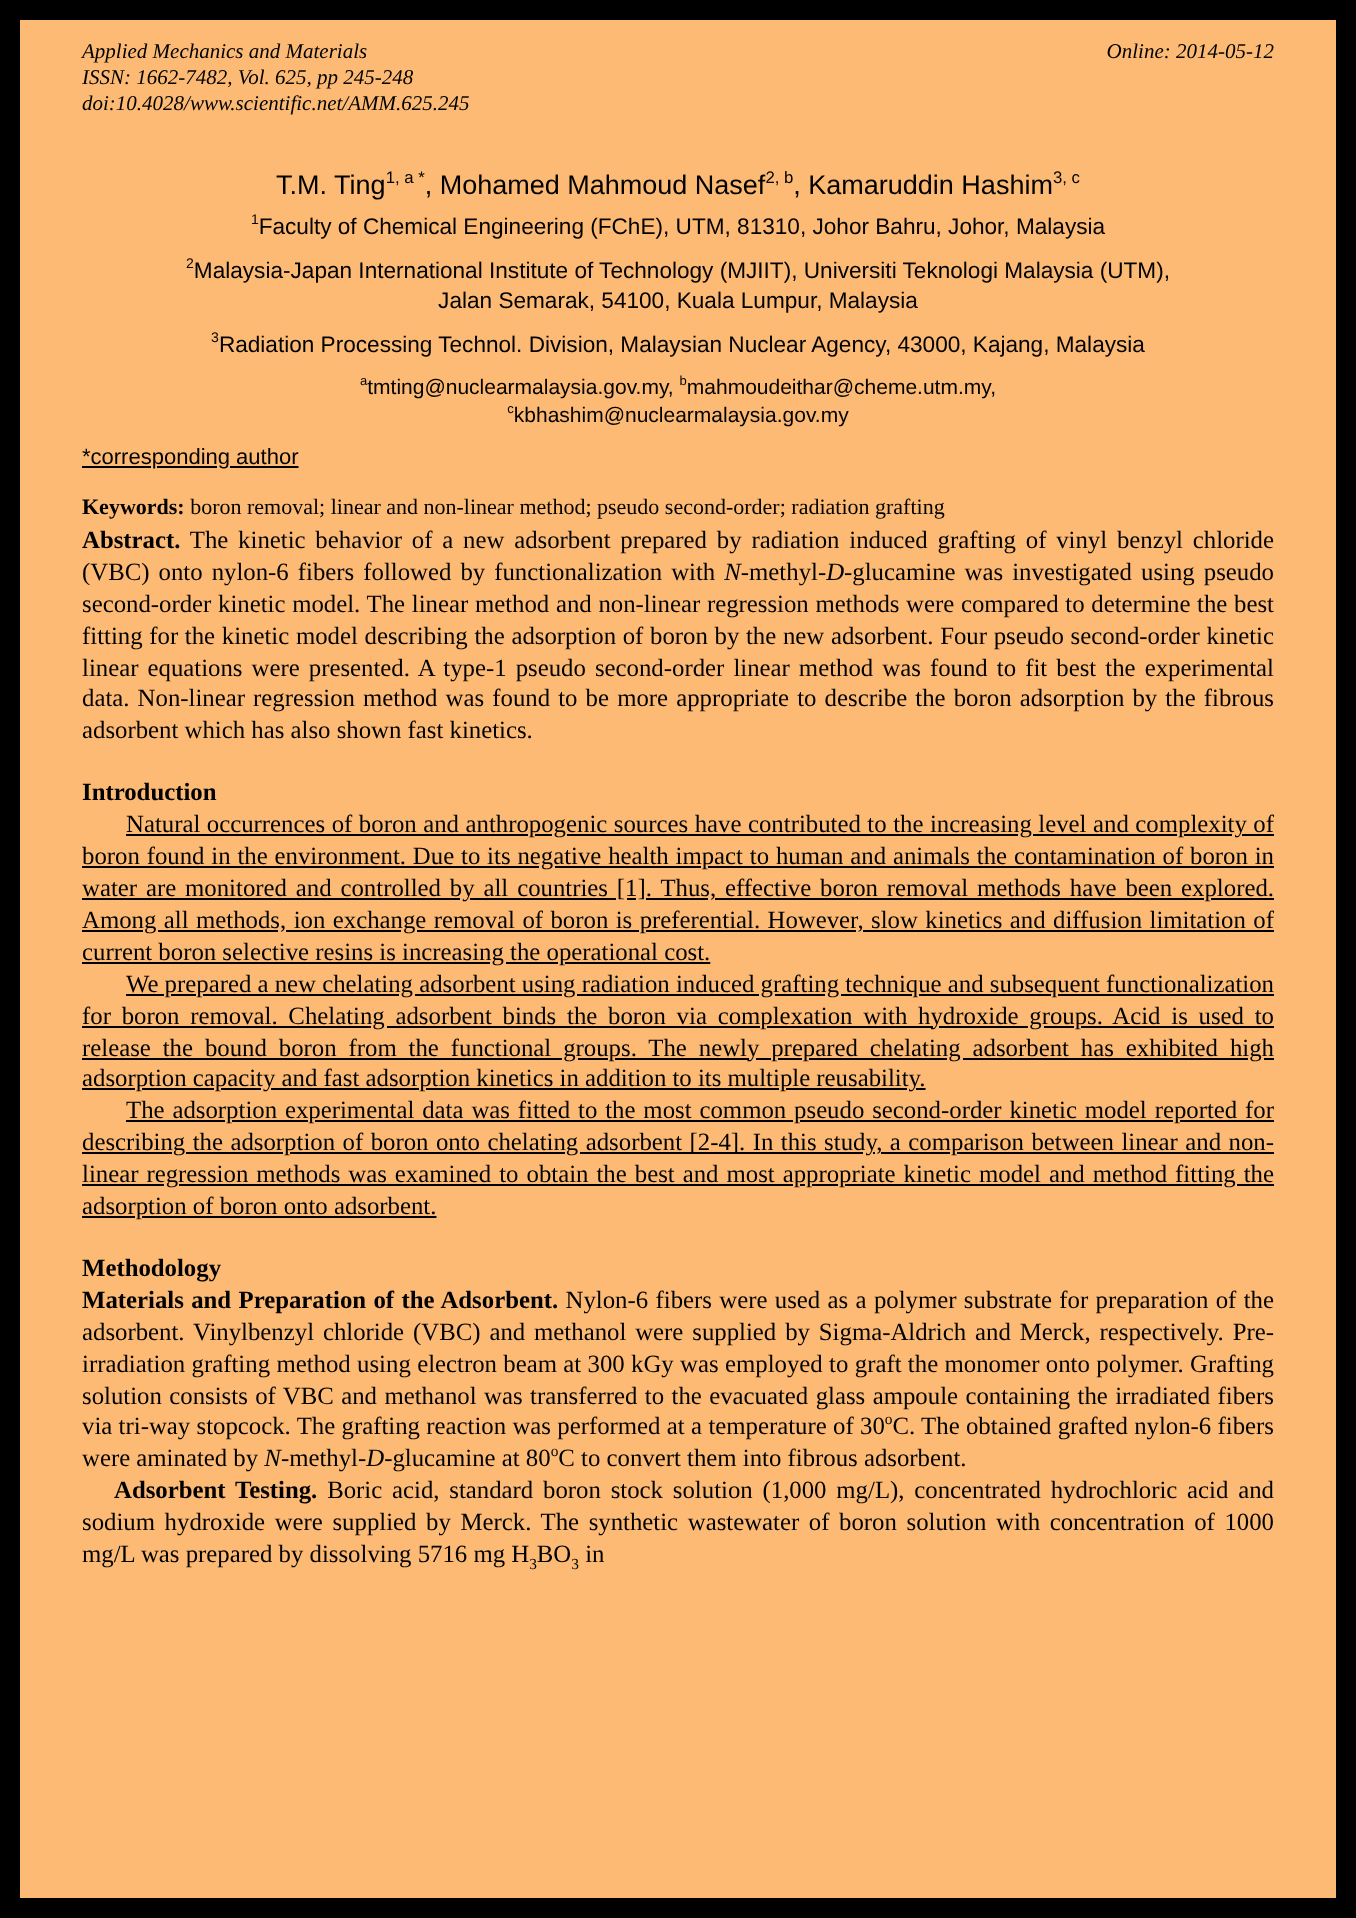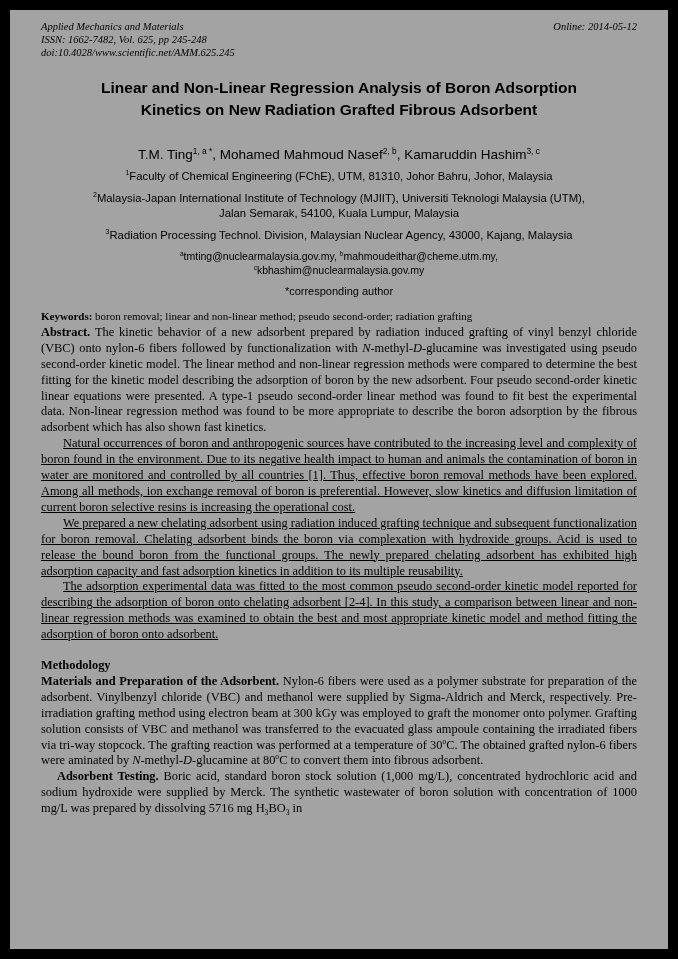--- a/index.html
+++ b/index.html
@@ -2,21 +2,21 @@
 <html><head>
 <meta charset="utf-8">
 <style>
   * { box-sizing: border-box; }
   html, body { margin: 0; padding: 0; background: #000; }
   .frame {
     width: 678px; height: 959px; background: #000;
     padding: 10px; margin: 0 auto; overflow: hidden;
   }
   .page {
-    width: 100%; height: 100%; background: #a3a3a3;
+    width: 100%; height: 100%; background: #fdba74;
     padding: 10px 31px 0 31px; overflow: hidden;
     font-family: "Liberation Serif", serif; color: #000;
   }
   .hdr {
     display: flex; justify-content: space-between; align-items: flex-start;
     font-style: italic; font-size: 10.5px; line-height: 13px;
   }
   .hdr-left div { white-space: nowrap; }
   .title {
     font-family: "Liberation Sans", sans-serif; font-weight: bold;
@@ -30,21 +30,21 @@
   .affil {
     font-family: "Liberation Sans", sans-serif; font-size: 11.3px;
     line-height: 15px; text-align: center; max-width: 500px; margin: 7px auto 0;
   }
   .emails {
     font-family: "Liberation Sans", sans-serif; font-size: 10.5px;
     line-height: 13.5px; text-align: center; margin-top: 7px;
   }
   .corr {
     font-family: "Liberation Sans", sans-serif; font-size: 11px;
-    text-align: center; margin-top: 8px;
+    text-align: left; margin-top: 8px; text-decoration: underline;
   }
   .kw { font-size: 11px; line-height: 15.9px; margin: 12px 0 0 0; }
   .kw .lbl { font-weight: bold; }
   p.bodytxt {
     font-size: 12.4px; line-height: 15.9px; text-align: justify; margin: 0;
   }
   .abstract { margin-top: 8px; }
   h2.sec {
     font-family: "Liberation Serif", serif; font-weight: bold;
     font-size: 12.4px; line-height: 15.9px; margin: 15px 0 0 0;
@@ -61,38 +61,38 @@
 
     <div class="hdr">
       <div class="hdr-left">
         <div>Applied Mechanics and Materials</div>
         <div>ISSN: 1662-7482, Vol. 625, pp 245-248</div>
         <div>doi:10.4028/www.scientific.net/AMM.625.245</div>
       </div>
       <div class="hdr-right">Online: 2014-05-12</div>
     </div>
 
-    <div class="title">Linear and Non-Linear Regression Analysis of Boron Adsorption Kinetics on New Radiation Grafted Fibrous Adsorbent</div>
 
     <div class="authors"><span>T.M. Ting</span><sup>1, a *</sup><span>, Mohamed Mahmoud Nasef</span><sup>2, b</sup><span>, Kamaruddin Hashim</span><sup>3, c</sup></div>
 
     <div class="affil"><sup>1</sup><span>Faculty of Chemical Engineering (FChE), UTM, 81310, Johor Bahru, Johor, Malaysia</span></div>
     <div class="affil"><sup>2</sup><span>Malaysia-Japan International Institute of Technology (MJIIT), Universiti Teknologi Malaysia (UTM), Jalan Semarak, 54100, Kuala Lumpur, Malaysia</span></div>
     <div class="affil"><sup>3</sup><span>Radiation Processing Technol. Division, Malaysian Nuclear Agency, 43000, Kajang, Malaysia</span></div>
 
     <div class="emails"><sup>a</sup><span>tmting@nuclearmalaysia.gov.my, </span><sup>b</sup><span>mahmoudeithar@cheme.utm.my,</span><br><sup>c</sup><span>kbhashim@nuclearmalaysia.gov.my</span></div>
 
     <div class="corr">*corresponding author</div>
 
     <p class="kw">
       <span class="lbl">Keywords:</span><span> boron removal; linear and non-linear method; pseudo second-order; radiation grafting</span>
     </p>
 
     <p class="bodytxt abstract"><span style="font-weight: bold;">Abstract.</span><span> The kinetic behavior of a new adsorbent prepared by radiation induced grafting of vinyl benzyl chloride (VBC) onto nylon-6 fibers followed by functionalization with </span><span style="font-style: italic;">N</span><span>-methyl-</span><span style="font-style: italic;">D</span><span>-glucamine was investigated using pseudo second-order kinetic model. The linear method and non-linear regression methods were compared to determine the best fitting for the kinetic model describing the adsorption of boron by the new adsorbent. Four pseudo second-order kinetic linear equations were presented. A type-1 pseudo second-order linear method was found to fit best the experimental data. Non-linear regression method was found to be more appropriate to describe the boron adsorption by the fibrous adsorbent which has also shown fast kinetics.</span></p>
 
+    <h2 class="sec">Introduction</h2>
     <p class="bodytxt indent"><span>Natural occurrences of boron and anthropogenic sources have contributed to the increasing level and complexity of boron found in the environment. Due to its negative health impact to human and animals the contamination of boron in water are monitored and controlled by all countries [1]. Thus, effective boron removal methods have been explored. Among all methods, ion exchange removal of boron is preferential. However, slow kinetics and diffusion limitation of current boron selective resins is increasing the operational cost.</span></p>
     <p class="bodytxt indent"><span>We prepared a new chelating adsorbent using radiation induced grafting technique and subsequent functionalization for boron removal. Chelating adsorbent binds the boron via complexation with hydroxide groups. Acid is used to release the bound boron from the functional groups. The newly prepared chelating adsorbent has exhibited high adsorption capacity and fast adsorption kinetics in addition to its multiple reusability.</span></p>
     <p class="bodytxt indent"><span>The adsorption experimental data was fitted to the most common pseudo second-order kinetic model reported for describing the adsorption of boron onto chelating adsorbent [2-4]. In this study, a comparison between linear and non-linear regression methods was examined to obtain the best and most appropriate kinetic model and method fitting the adsorption of boron onto adsorbent.</span></p>
 
     <h2 class="sec">Methodology</h2>
     <p class="bodytxt"><span style="font-weight: bold;">Materials and Preparation of the Adsorbent.</span><span> Nylon-6 fibers were used as a polymer substrate for preparation of the adsorbent. Vinylbenzyl chloride (VBC) and methanol were supplied by Sigma-Aldrich and Merck, respectively. Pre-irradiation grafting method using electron beam at 300 kGy was employed to graft the monomer onto polymer. Grafting solution consists of VBC and methanol was transferred to the evacuated glass ampoule containing the irradiated fibers via tri-way stopcock. The grafting reaction was performed at a temperature of 30</span><sup>o</sup><span>C. The obtained grafted nylon-6 fibers were aminated by </span><span style="font-style: italic;">N</span><span>-methyl-</span><span style="font-style: italic;">D</span><span>-glucamine at 80</span><sup>o</sup><span>C to convert them into fibrous adsorbent.</span></p>
     <p class="bodytxt"><span style="font-weight: bold; margin-left: 16px;">Adsorbent Testing.</span><span> Boric acid, standard boron stock solution (1,000 mg/L), concentrated hydrochloric acid and sodium hydroxide were supplied by Merck. The synthetic wastewater of boron solution with concentration of 1000 mg/L was prepared by dissolving 5716 mg H</span><sub>3</sub><span>BO</span><sub>3</sub><span> in</span></p>
 
   </div>
 </div>

